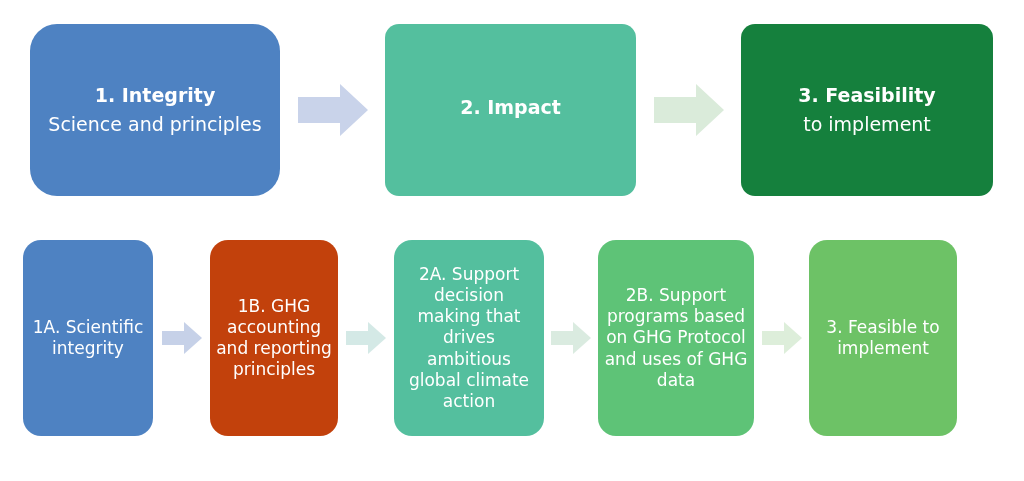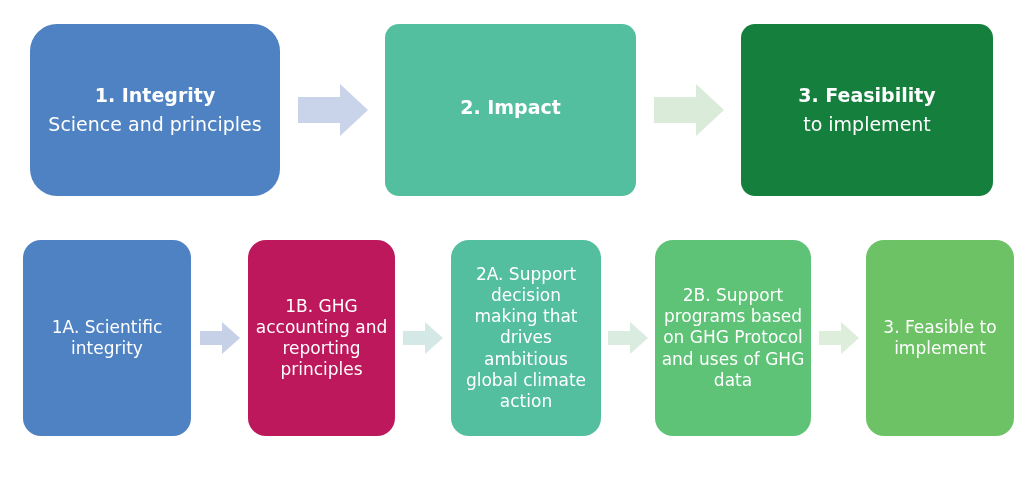--- a/index.html
+++ b/index.html
@@ -96,31 +96,31 @@
 
     <div class="box top-box" style="width: 252px; background: #15803d;">
       <div class="box-title">3. Feasibility</div>
       <div class="box-subtitle">to implement</div>
     </div>
 
   </div>
 
   <div class="row bottom-row">
 
-    <div class="box bottom-box" style="width: 168px; background: rgb(78, 130, 194);">
+    <div class="box bottom-box" style="width: 130px; background: rgb(78, 130, 194);">
       <div class="box-label">1A. Scientific integrity</div>
     </div>
 
     <div class="arrow-slot" style="width:57px">
       <svg class="arrow-sm" viewBox="0 0 40 36" style="color: rgb(198, 209, 232);">
         <path fill="currentColor" d="M0,11 H22 V2 L40,18 L22,34 V25 H0 Z"></path>
       </svg>
     </div>
 
-    <div class="box bottom-box" style="width: 147px; background: #be185d;">
+    <div class="box bottom-box" style="width: 128px; background: #c2410c;">
       <div class="box-label">1B. GHG accounting and reporting principles</div>
     </div>
 
     <div class="arrow-slot" style="width:56px">
       <svg class="arrow-sm" viewBox="0 0 40 36" style="color: rgb(212, 233, 230);">
         <path fill="currentColor" d="M0,11 H22 V2 L40,18 L22,34 V25 H0 Z"></path>
       </svg>
     </div>
 
     <div class="box bottom-box" style="width: 150px; background: rgb(84, 191, 158);">

